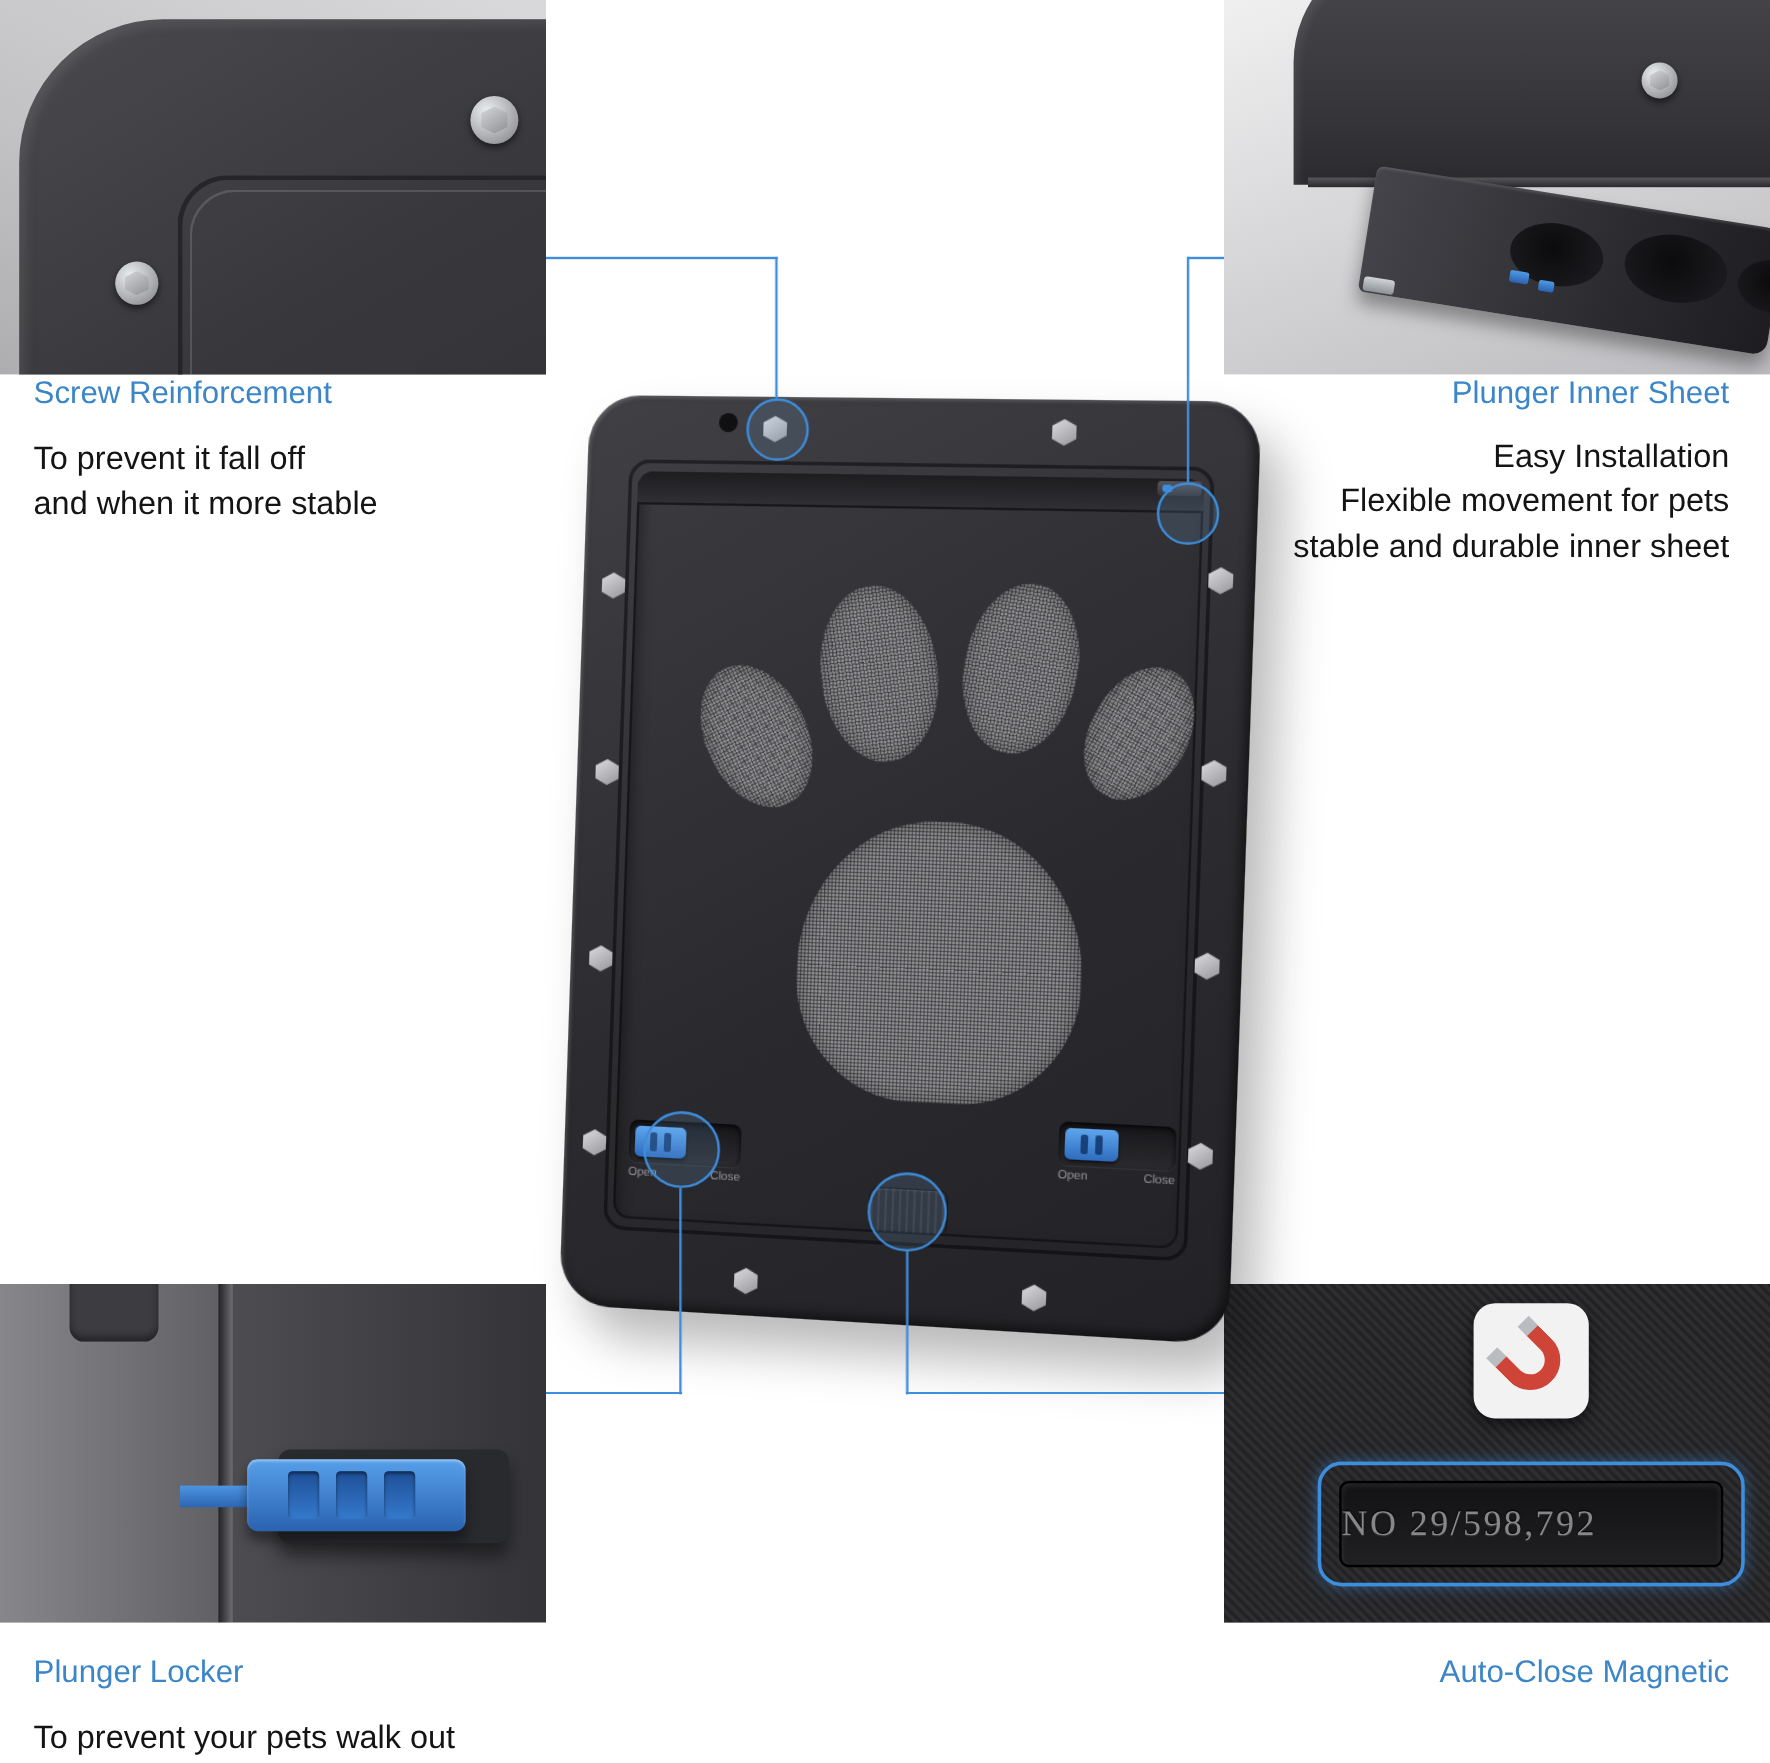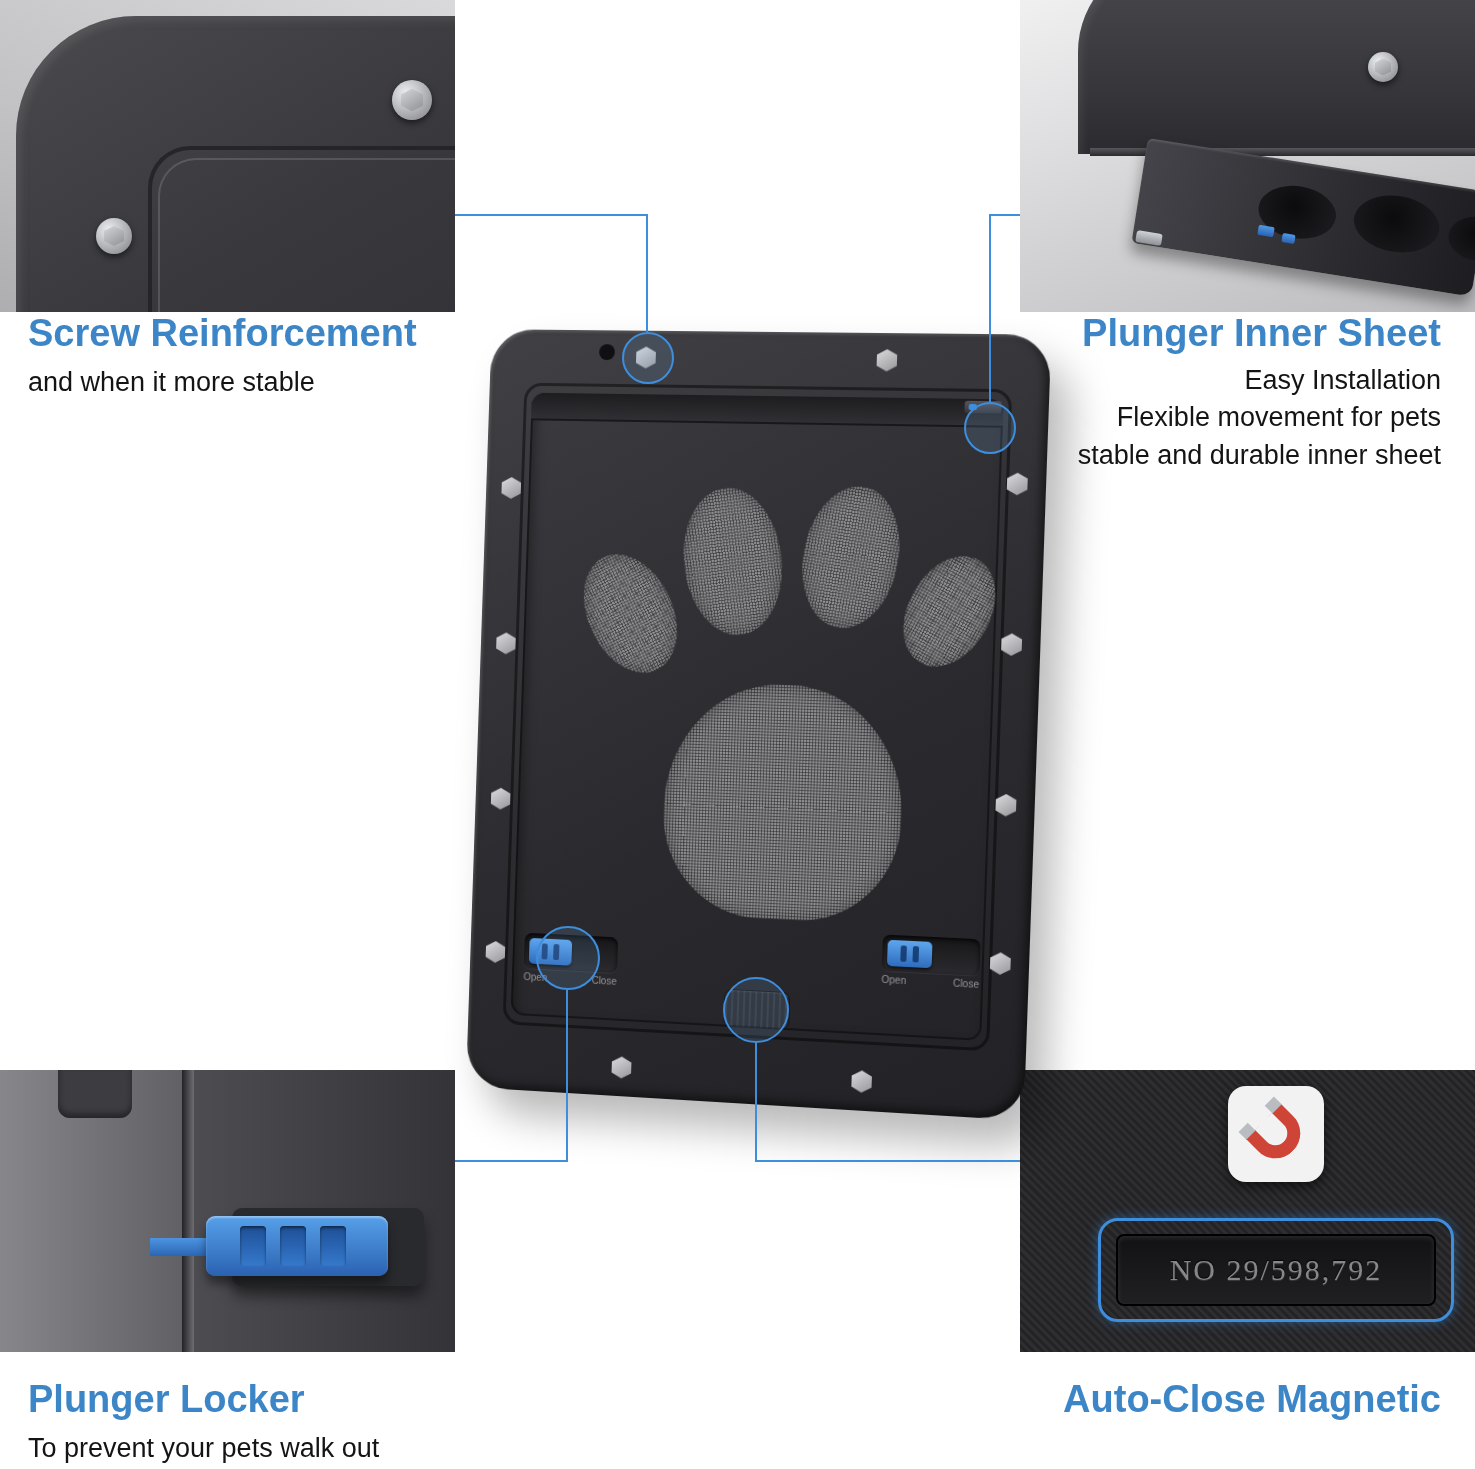--- a/index.html
+++ b/index.html
@@ -85,21 +85,21 @@
            display:flex;align-items:center;justify-content:center;}
   .magnet-wrap{position:relative;width:60px;height:60px;transform:rotate(-45deg);}
   .magnet-u{position:absolute;left:5px;top:12px;width:50px;height:42px;
             border:13px solid #ce4437;border-top:none;border-radius:0 0 28px 28px;}
   .magnet-tip{position:absolute;width:13px;height:11px;background:#b9bdc2;}
   .magnet-tip-l{left:5px;top:2px;} .magnet-tip-r{left:42px;top:2px;}
   .br-plate{position:absolute;left:96px;top:164px;width:320px;height:72px;
             background:linear-gradient(180deg,#121214,#202023);
             border:2px solid #000;border-radius:8px;
             box-shadow:inset 0 2px 5px rgba(255,255,255,.10);
-            display:flex;align-items:center;justify-content:center;}
+            display:flex;align-items:center;justify-content:flex-start;}
   .br-plate-text{font-family:"Liberation Serif", serif;font-size:30px;letter-spacing:2px;color:#87878a;
             text-shadow:0 -1px 1px #000, 0 1px 1px #3c3c40;}
   .br-outline{position:absolute;left:78px;top:148px;width:356px;height:104px;
             border:3px solid #3e8ede;border-radius:20px;box-shadow:0 0 12px rgba(62,142,222,.45);}
 
   
   .door{position:absolute;left:472px;top:332px;width:562px;height:772px;
         transform:perspective(1600px) rotateY(-6deg) rotate(2deg);}
   .door-frame{position:absolute;inset:0;border-radius:44px;
         background:linear-gradient(155deg,#404045 0%,#2c2c30 55%,#222226 100%);
@@ -165,21 +165,21 @@
   .cl-bl-h{left:455px;top:1160px;width:113px;height:2px;}
   .cl-bc-v{left:755px;top:1043px;width:2px;height:119px;}
   .cl-bc-h{left:755px;top:1160px;width:265px;height:2px;}
   .ccirc{position:absolute;border:2px solid #3e8ede;border-radius:50%;background:rgba(130,185,238,.14);}
   .circ-top{left:622px;top:332px;width:52px;height:52px;}
   .circ-plunger{left:964px;top:402px;width:52px;height:52px;}
   .circ-lock{left:536px;top:926px;width:64px;height:64px;}
   .circ-handle{left:723px;top:977px;width:66px;height:66px;}
 
   
-  .callout-title{position:absolute;font-size:38px;font-weight:bold;color:#3c86c8;white-space:nowrap;}
+  .callout-title{position:absolute;font-size:26px;font-weight:normal;color:#3c86c8;white-space:nowrap;}
   .callout-body{position:absolute;font-size:27px;color:#141414;line-height:1.38;}
   .t-left{text-align:left;} .t-right{text-align:right;}
   .pos-tl-title{left:28px;top:312px;}
   .pos-tl-body{left:28px;top:364px;}
   .pos-tr-title{right:34px;top:312px;margin-left:24px;}
   .pos-tr-body{right:34px;top:362px;}
   .pos-bl-title{left:28px;top:1378px;text-align:center;}
   .pos-bl-body{left:28px;top:1430px;}
   .pos-br-title{right:34px;top:1378px;}
   .pos-br-body{right:34px;top:1432px;}
@@ -304,20 +304,21 @@
   <div class="cline cl-bc-v"></div>
   <div class="cline cl-bc-h"></div>
 
   <div class="ccirc circ-top"></div>
   <div class="ccirc circ-plunger"></div>
   <div class="ccirc circ-lock"></div>
   <div class="ccirc circ-handle"></div>
 
   <div class="callout-title pos-tl-title t-left">Screw Reinforcement</div>
   <div class="callout-body pos-tl-body t-left">
+    <div>To prevent it fall off</div>
     <div>and when it more stable</div>
   </div>
 
   <div class="callout-title pos-tr-title t-right">Plunger Inner Sheet</div>
   <div class="callout-body pos-tr-body t-right">
     <div>Easy Installation</div>
     <div>Flexible movement for pets</div>
     <div>stable and durable inner sheet</div>
   </div>
 

